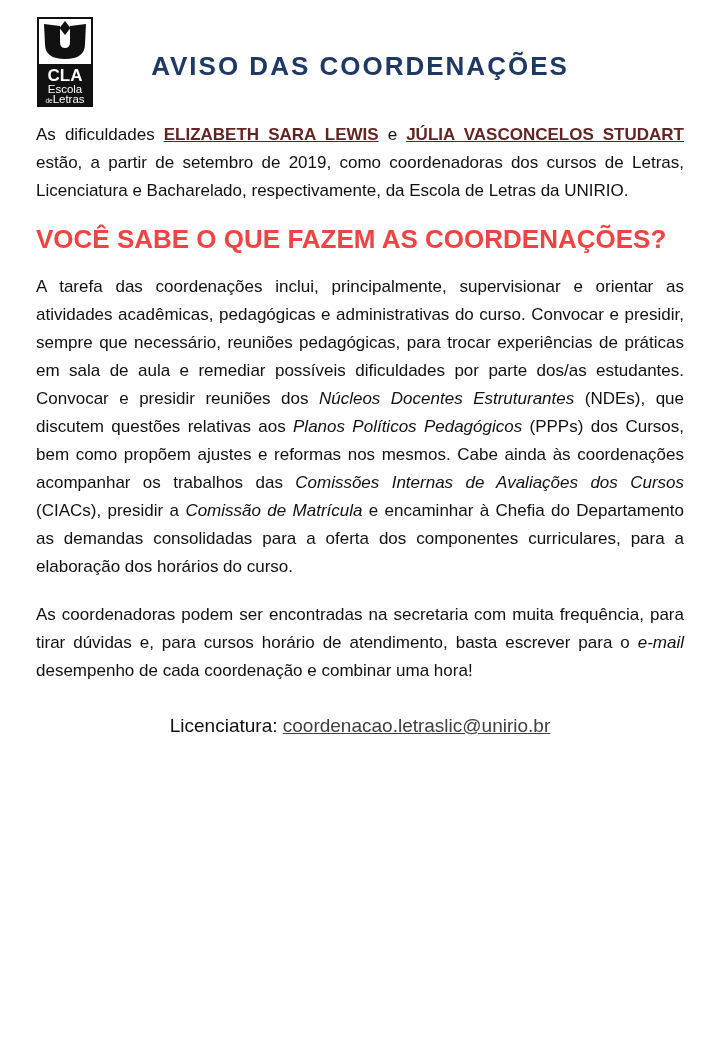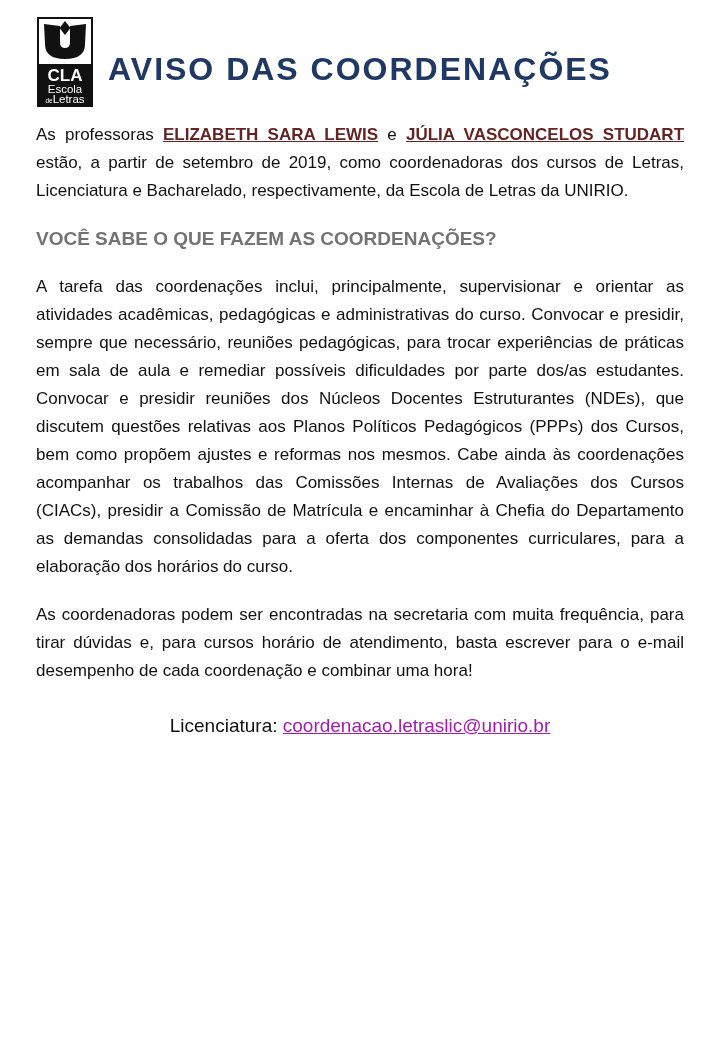--- a/index.html
+++ b/index.html
@@ -18,51 +18,51 @@
   .header {
     position: relative;
     height: 90px;
     margin-bottom: 14px;
   }
   .logo { position: absolute; left: 1px; top: 0; width: 56px; height: 90px; }
   .doc-title {
     position: absolute;
     left: 0; right: 0; top: 34px;
     text-align: center;
-    font-size: 32px;
+    font-size: 26px;
     font-weight: bold;
     letter-spacing: 2px;
     color: #1F3864;
     white-space: nowrap;
   }
   p.body-par {
     margin: 0 0 20px 0;
     font-size: 17px;
     line-height: 28px;
     text-align: justify;
   }
   p.body-par:after { content: ""; display: inline-block; width: 0; }
   .section-heading {
     margin: 0 0 20px 0;
-    font-size: 19px;
+    font-size: 26px;
     font-weight: bold;
-    color: #737373;
+    color: #ef4444;
     line-height: 28px;
   }
   .name { font-weight: bold; color: #632423; text-decoration: underline; }
-  .it { }
+  .it { font-style: italic; }
   .contacts {
     margin-top: 22px;
     text-align: center;
     font-size: 19px;
     line-height: 37px;
   }
   .contact-line { white-space: nowrap; }
   .email-link {
-    color: #a21caf;
+    color: #404040;
     text-decoration: underline;
     cursor: pointer;
   }
 </style>
 </head>
 <body>
 
 <div class="page">
 
   <div class="header">
@@ -73,21 +73,21 @@
         <path d="M7 7 L23 9 L23 25 Q23 31 28 31 Q33 31 33 25 L33 9 L49 7 L48 27 Q48 42 28 42 Q8 42 8 27 Z" fill="#111111"></path>
         <path d="M28 4 L33.5 11 L28 18 L22.5 11 Z" fill="#111111"></path>
         <text x="28" y="64" font-size="17" font-weight="bold" fill="#ffffff" text-anchor="middle">CLA</text>
         <text x="28" y="76" font-size="11.5" fill="#ffffff" text-anchor="middle">Escola</text>
         <text x="28" y="86" font-size="11.5" fill="#ffffff" text-anchor="middle"><tspan font-size="6.5">de</tspan><tspan>Letras</tspan></text>
       </svg>
     </div>
     <div class="doc-title">AVISO DAS COORDENAÇÕES</div>
   </div>
 
-  <p class="body-par"><span>As professoras </span><span class="name">ELIZABETH SARA LEWIS</span><span> e </span><span class="name">JÚLIA VASCONCELOS STUDART</span><span> estão, a partir de setembro de 2019, como coordenadoras dos cursos de Letras, Licenciatura e Bacharelado, respectivamente, da Escola de Letras da UNIRIO.</span></p>
+  <p class="body-par"><span>As dificuldades </span><span class="name">ELIZABETH SARA LEWIS</span><span> e </span><span class="name">JÚLIA VASCONCELOS STUDART</span><span> estão, a partir de setembro de 2019, como coordenadoras dos cursos de Letras, Licenciatura e Bacharelado, respectivamente, da Escola de Letras da UNIRIO.</span></p>
 
   <h2 class="section-heading">VOCÊ SABE O QUE FAZEM AS COORDENAÇÕES?</h2>
 
   <p class="body-par"><span>A tarefa das coordenações inclui, principalmente, supervisionar e orientar as atividades acadêmicas, pedagógicas e administrativas do curso. Convocar e presidir, sempre que necessário, reuniões pedagógicas, para trocar experiências de práticas em sala de aula e remediar possíveis dificuldades por parte dos/as estudantes. Convocar e presidir reuniões dos </span><span class="it">Núcleos Docentes Estruturantes</span><span> (NDEs), que discutem questões relativas aos </span><span class="it">Planos Políticos Pedagógicos</span><span> (PPPs) dos Cursos, bem como propõem ajustes e reformas nos mesmos. Cabe ainda às coordenações acompanhar os trabalhos das </span><span class="it">Comissões Internas de Avaliações dos Cursos</span><span> (CIACs), presidir a </span><span class="it">Comissão de Matrícula</span><span> e encaminhar à Chefia do Departamento as demandas consolidadas para a oferta dos componentes curriculares, para a elaboração dos horários do curso.</span></p>
 
 
 
   <p class="body-par"><span>As coordenadoras podem ser encontradas na secretaria com muita frequência, para tirar dúvidas e, para cursos horário de atendimento, basta escrever para o </span><span class="it">e-mail</span><span> desempenho de cada coordenação e combinar uma hora!</span></p>
 
   <div class="contacts">

